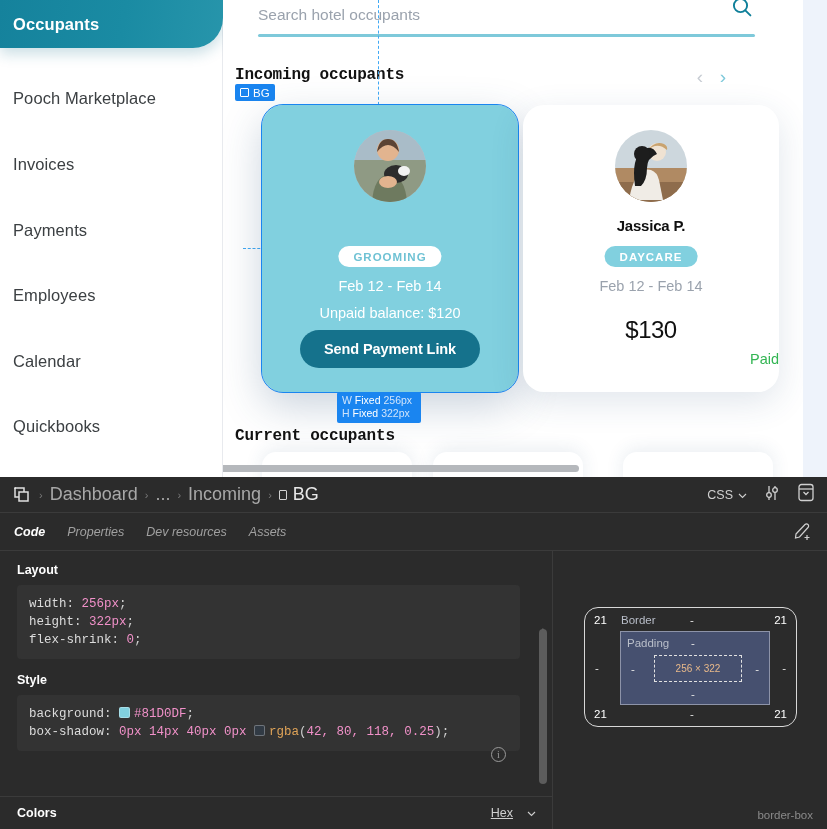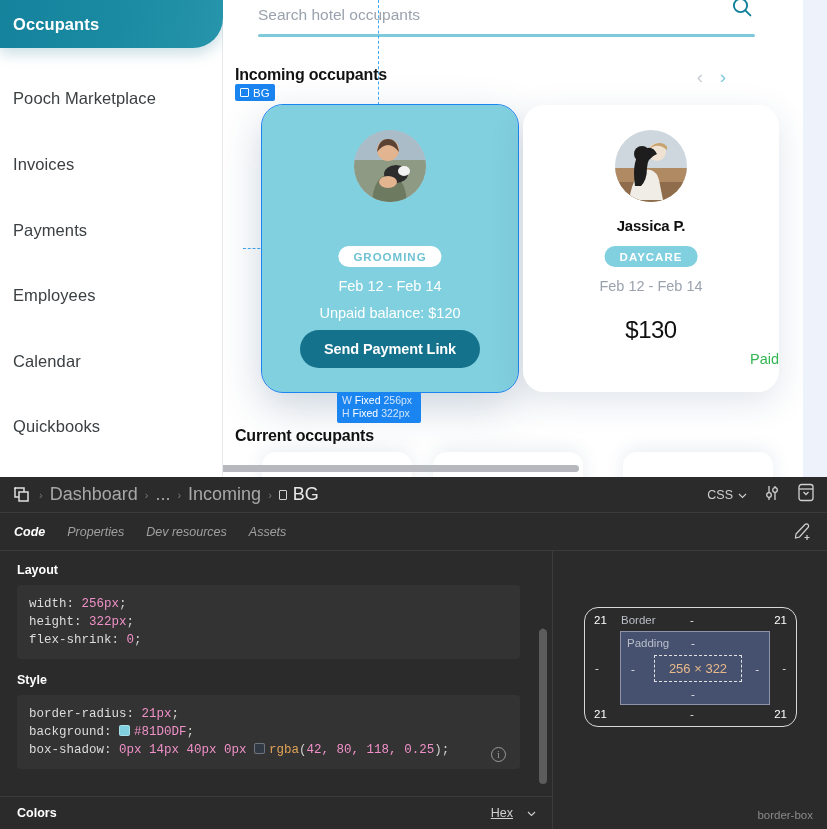--- a/index.html
+++ b/index.html
@@ -53,21 +53,21 @@
   }
   #search-input::placeholder { color: #9aa2ad; }
   #search-icon { position: absolute; right: 0; top: -4px; color: #0e7f99; }
   #search-underline {
     position: absolute; left: 35px; top: 34px; width: 497px; height: 2.5px;
     background: #7ec9da; border-radius: 2px;
   }
 
   .section-title {
     position: absolute; font-size: 16px; font-weight: bold;
-    color: #121212; letter-spacing: -.2px;
+    color: #121212; letter-spacing: -.2px; font-family: Liberation Mono, monospace;
   }
 
   
   .chev {
     position: absolute; top: 66px; width: 20px; height: 20px;
     display: flex; align-items: center; justify-content: center;
     font-size: 19px; line-height: 1;
   }
   #chev-prev { left: 467px; color: #c7ccd3; }
   #chev-next { left: 490px; color: #7ec9da; }
@@ -272,21 +272,21 @@
     border: 1.3px solid #d8d8d8; border-radius: 14px;
   }
   #bm-padding {
     position: absolute; left: 35px; top: 23px; width: 150px; height: 74px;
     background: #46506f; border: 1.3px solid #8d93a8;
   }
   #bm-content {
     position: absolute; left: 33px; top: 23px; width: 88px; height: 27px;
     border: 1.3px dashed #e2e2e2;
     display: flex; align-items: center; justify-content: center;
-    font-size: 13px; color: #e8b98a;
+    font-size: 10px; color: #e8b98a;
     font-family: "Liberation Sans", sans-serif;
   }
   .bm-lbl { position: absolute; font-size: 11.5px; color: #b9bec9; }
   .bm-val { position: absolute; font-size: 11.5px; color: #e8e8e8; }
   .bm-corner { position: absolute; font-size: 11.5px; color: #ffffff; }
   #bm-mode {
     position: absolute; right: 14px; bottom: 8px;
     font-size: 11.5px; color: #8a8a8a;
   }
 </style>
@@ -475,21 +475,20 @@
   <div id="dt-left">
     <div class="grp-title" style="top:12px">Layout</div>
     <div class="codeblock" style="top:34px">
       <div><span class="prop">width</span><span class="punc">: </span><span class="num">256px</span><span class="punc">;</span></div>
       <div><span class="prop">height</span><span class="punc">: </span><span class="num">322px</span><span class="punc">;</span></div>
       <div><span class="prop">flex-shrink</span><span class="punc">: </span><span class="num">0</span><span class="punc">;</span></div>
     </div>
 
     <div class="grp-title" style="top:122px">Style</div>
     <div class="codeblock" style="top:144px">
-      <div><span class="prop">border-radius</span><span class="punc">: </span><span class="num">21px</span><span class="punc">;</span></div>
       <div><span class="prop">background</span><span class="punc">: </span><span class="sw" id="sw-bg" style="background: rgb(129, 208, 223);"></span><span class="num">#81D0DF</span><span class="punc">;</span></div>
       <div><span class="prop">box-shadow</span><span class="punc">: </span><span class="num">0px 14px 40px 0px</span> <span class="sw" id="sw-shadow" style="background: rgba(42, 80, 118, 0.25);"></span><span class="fn">rgba</span><span class="punc">(</span><span class="num">42, 80, 118, 0.25</span><span class="punc">);</span></div>
       <div id="info-icon">i</div>
     </div>
 
     <div id="colors-row">
       <span class="grp-title" style="position:static">Colors</span>
       <span id="hex-select">
         <span>Hex</span>
         <span>

